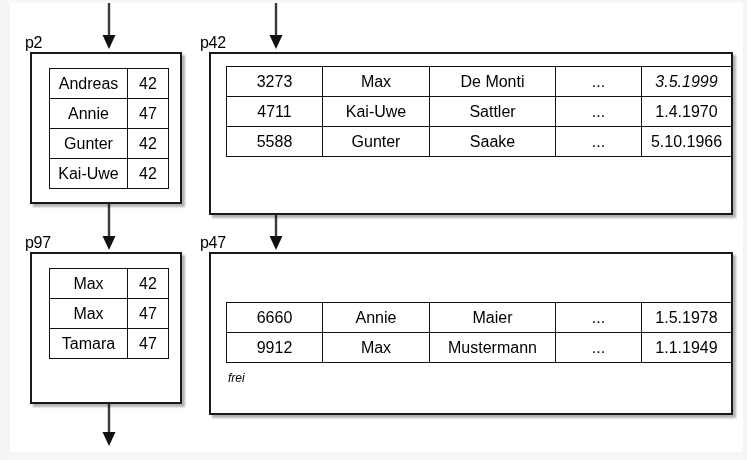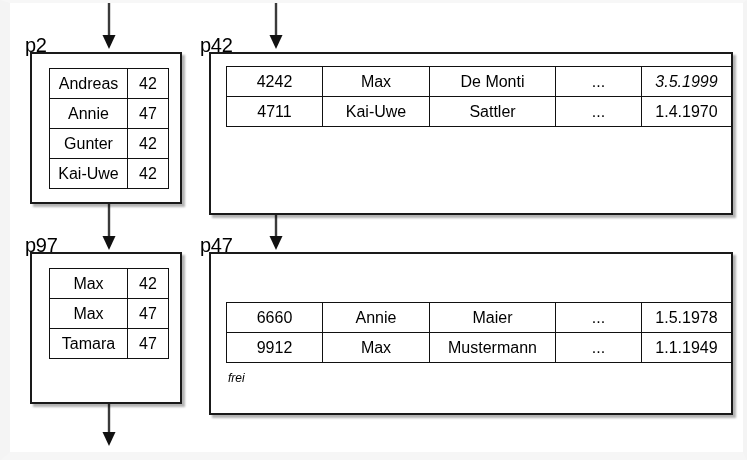--- a/index.html
+++ b/index.html
@@ -33,21 +33,21 @@
     position: absolute;
     background: #ffffff;
     border: 2px solid #1a1a1a;
     box-sizing: border-box;
     box-shadow: 3px 3px 2px rgba(0,0,0,0.30);
     padding-left: 12px;
   }
 
   .page-label {
     position: absolute;
-    font-size: 20px;
+    font-size: 16px;
     color: #000000;
     letter-spacing: -0.3px;
     white-space: nowrap;
     font-family: "Liberation Sans", sans-serif;
   }
 
   
   table.rec-table {
     position: absolute;
     border-collapse: collapse;
@@ -142,33 +142,40 @@
         </tr>
       </tbody>
     </table>
   </div>
 
   <div class="page-label" style="left:190px; top:31px;">p42</div>
   <div class="page-box" style="left:199px; top:49px; width:524px; height:163px;">
     <table class="rec-table" style="left:15px; top:12px; width:500px;">
       <tbody>
         <tr>
-          <td style="width:95px;">4242</td>
+          <td style="width:95px;">3273</td>
           <td style="width:106px;">Max</td>
           <td style="width:125px;">De Monti</td>
           <td style="width:85px;">...</td>
           <td style="width:89px;font-style:italic;">3.5.1999</td>
         </tr>
         <tr>
           <td>4711</td>
           <td>Kai-Uwe</td>
           <td>Sattler</td>
           <td>...</td>
           <td>1.4.1970</td>
         </tr>
+        <tr>
+          <td>5588</td>
+          <td>Gunter</td>
+          <td>Saake</td>
+          <td>...</td>
+          <td>5.10.1966</td>
+        </tr>
       </tbody>
     </table>
   </div>
 
   <div class="page-label" style="left:15px; top:231px;">p97</div>
   <div class="page-box" style="left:20px; top:249px; width:152px; height:152px;">
     <table class="rec-table" style="left:17px; top:14px; width:117px;">
       <tbody>
         <tr>
           <td style="width:77px;">Max</td>

